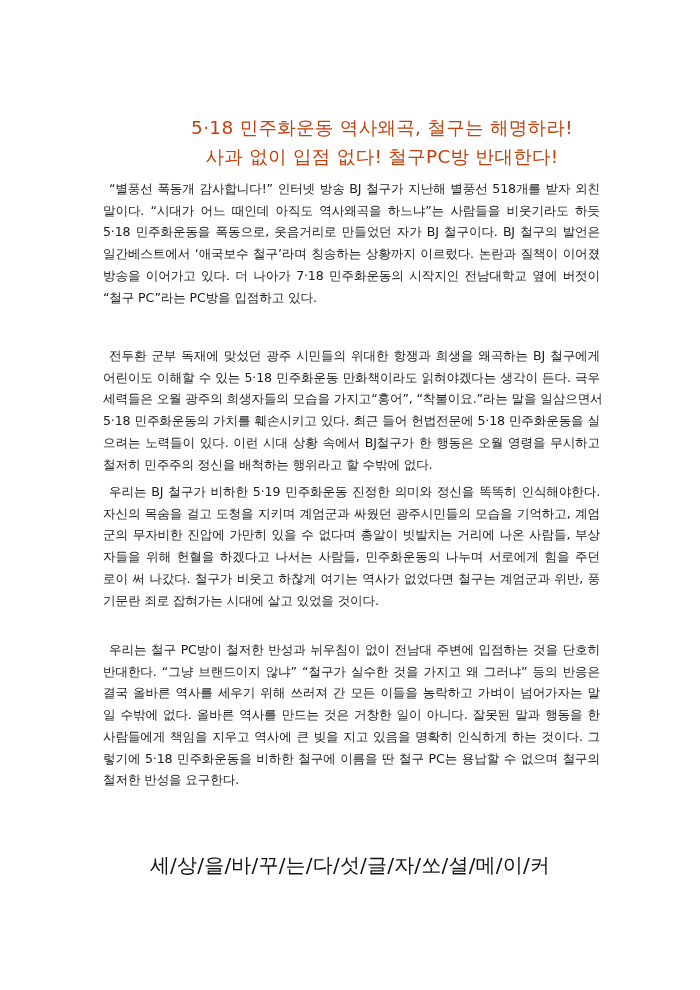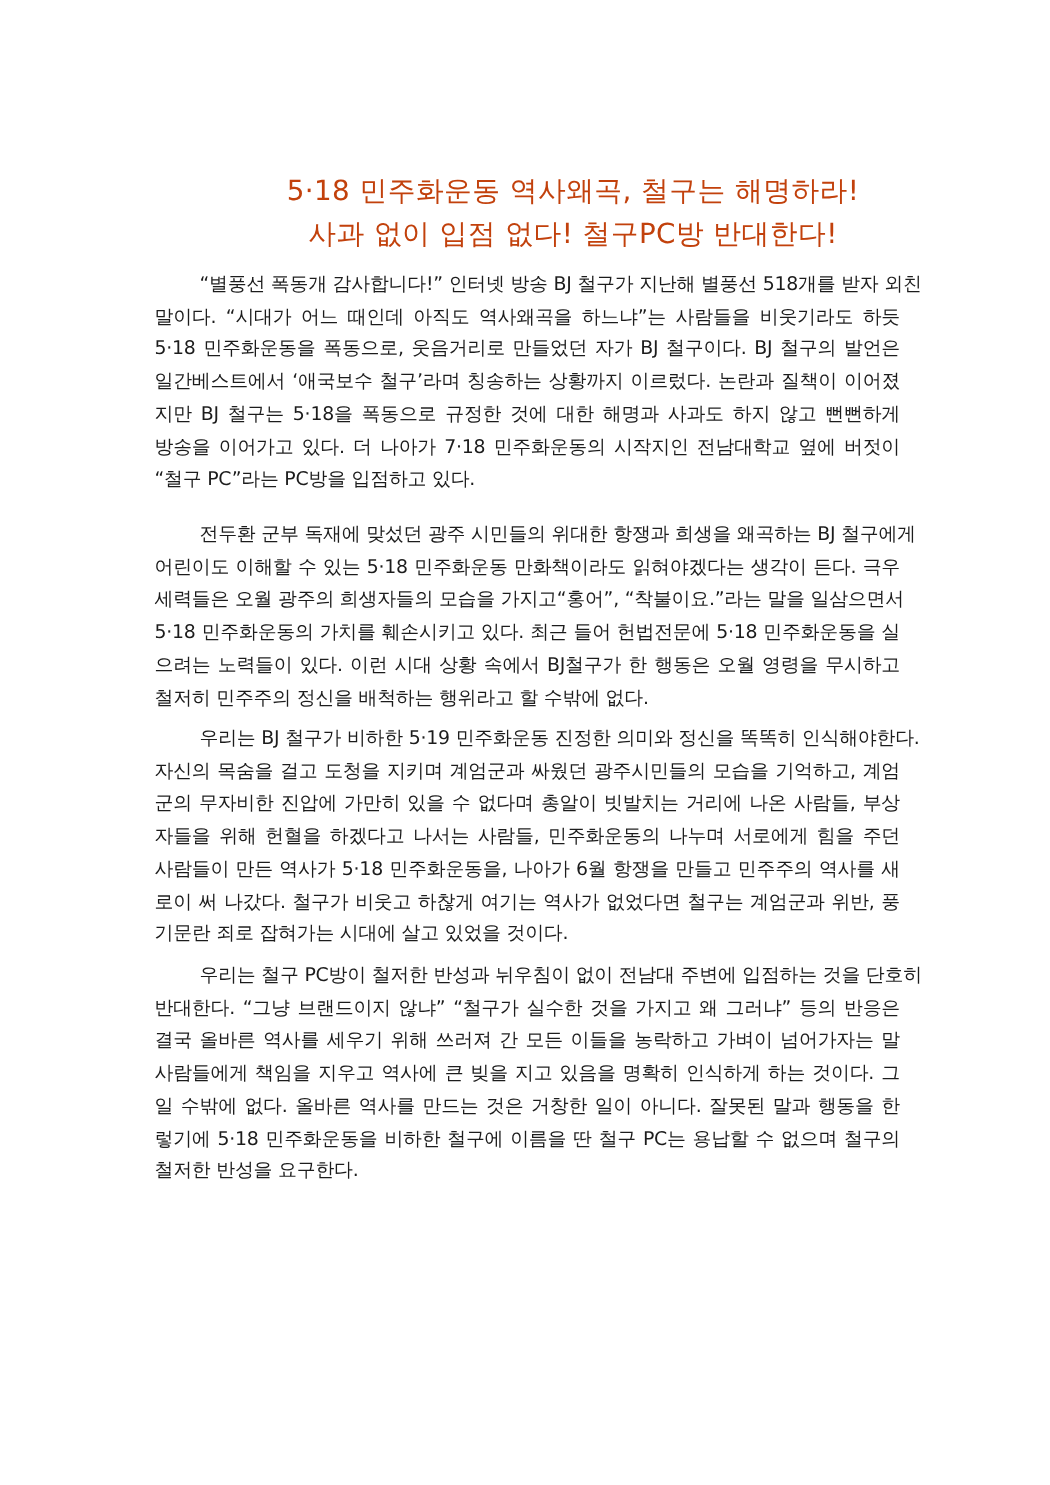--- a/index.html
+++ b/index.html
@@ -52,21 +52,21 @@
       text-align: justify;
       text-align-last: justify;
     }
     .line.last {
       text-align-last: left;
     }
     #p1 { top: 178px; }
     #p2 { top: 345px; }
     #p3 { top: 481px; }
     #p4 { top: 639px; }
-    .indent { padding-left: 6px; margin-left: 24px; }
+    .indent { padding-left: 6px; }
     .footer {
       position: absolute;
       left: 0;
       width: 700px;
       top: 850px;
       text-align: center;
       font-size: 20px;
       line-height: 30px;
       color: #111;
       letter-spacing: 0.2px;
@@ -80,48 +80,47 @@
   <div class="title">
     <div>5·18 민주화운동 역사왜곡, 철구는 해명하라!</div>
     <div>사과 없이 입점 없다! 철구PC방 반대한다!</div>
   </div>
 
   <div class="body-text" id="p1">
     <span class="line indent">“별풍선 폭동개 감사합니다!” 인터넷 방송 BJ 철구가 지난해 별풍선 518개를 받자 외친</span>
     <span class="line">말이다. “시대가 어느 때인데 아직도 역사왜곡을 하느냐”는 사람들을 비웃기라도 하듯</span>
     <span class="line">5·18 민주화운동을 폭동으로, 웃음거리로 만들었던 자가 BJ 철구이다. BJ 철구의 발언은</span>
     <span class="line">일간베스트에서 ‘애국보수 철구’라며 칭송하는 상황까지 이르렀다. 논란과 질책이 이어졌</span>
-    <span class="line">지만 BJ 철구는 5·18을 폭동으로 규정한 것에 대한 해명과 사과도 하지 않고 뻔뻔하게</span>
     <span class="line">방송을 이어가고 있다. 더 나아가 7·18 민주화운동의 시작지인 전남대학교 옆에 버젓이</span>
     <span class="line last">“철구 PC”라는 PC방을 입점하고 있다.</span>
   </div>
 
   <div class="body-text" id="p2">
     <span class="line indent">전두환 군부 독재에 맞섰던 광주 시민들의 위대한 항쟁과 희생을 왜곡하는 BJ 철구에게</span>
     <span class="line">어린이도 이해할 수 있는 5·18 민주화운동 만화책이라도 읽혀야겠다는 생각이 든다. 극우</span>
     <span class="line">세력들은 오월 광주의 희생자들의 모습을 가지고“홍어”, “착불이요.”라는 말을 일삼으면서</span>
     <span class="line">5·18 민주화운동의 가치를 훼손시키고 있다. 최근 들어 헌법전문에 5·18 민주화운동을 실</span>
     <span class="line">으려는 노력들이 있다. 이런 시대 상황 속에서 BJ철구가 한 행동은 오월 영령을 무시하고</span>
     <span class="line last">철저히 민주주의 정신을 배척하는 행위라고 할 수밖에 없다.</span>
   </div>
 
   <div class="body-text" id="p3">
     <span class="line indent">우리는 BJ 철구가 비하한 5·19 민주화운동 진정한 의미와 정신을 똑똑히 인식해야한다.</span>
     <span class="line">자신의 목숨을 걸고 도청을 지키며 계엄군과 싸웠던 광주시민들의 모습을 기억하고, 계엄</span>
     <span class="line">군의 무자비한 진압에 가만히 있을 수 없다며 총알이 빗발치는 거리에 나온 사람들, 부상</span>
     <span class="line">자들을 위해 헌혈을 하겠다고 나서는 사람들, 민주화운동의 나누며 서로에게 힘을 주던</span>
-    <span class="line">사람들이 만든 역사가 5·18 민주화운동을, 나아가 6월 항쟁을 만들고 민주주의 역사를 새</span>
     <span class="line">로이 써 나갔다. 철구가 비웃고 하찮게 여기는 역사가 없었다면 철구는 계엄군과 위반, 풍</span>
     <span class="line last">기문란 죄로 잡혀가는 시대에 살고 있었을 것이다.</span>
   </div>
 
   <div class="body-text" id="p4">
     <span class="line indent">우리는 철구 PC방이 철저한 반성과 뉘우침이 없이 전남대 주변에 입점하는 것을 단호히</span>
     <span class="line">반대한다. “그냥 브랜드이지 않냐” “철구가 실수한 것을 가지고 왜 그러냐” 등의 반응은</span>
     <span class="line">결국 올바른 역사를 세우기 위해 쓰러져 간 모든 이들을 농락하고 가벼이 넘어가자는 말</span>
+    <span class="line">일 수밖에 없다. 올바른 역사를 만드는 것은 거창한 일이 아니다. 잘못된 말과 행동을 한</span>
     <span class="line">사람들에게 책임을 지우고 역사에 큰 빚을 지고 있음을 명확히 인식하게 하는 것이다. 그</span>
-    <span class="line">일 수밖에 없다. 올바른 역사를 만드는 것은 거창한 일이 아니다. 잘못된 말과 행동을 한</span>
     <span class="line">렇기에 5·18 민주화운동을 비하한 철구에 이름을 딴 철구 PC는 용납할 수 없으며 철구의</span>
     <span class="line last">철저한 반성을 요구한다.</span>
   </div>
 
+  <div class="footer">세/상/을/바/꾸/는/다/섯/글/자/쏘/셜/메/이/커</div>
 
 </div>
 
 </body></html>

